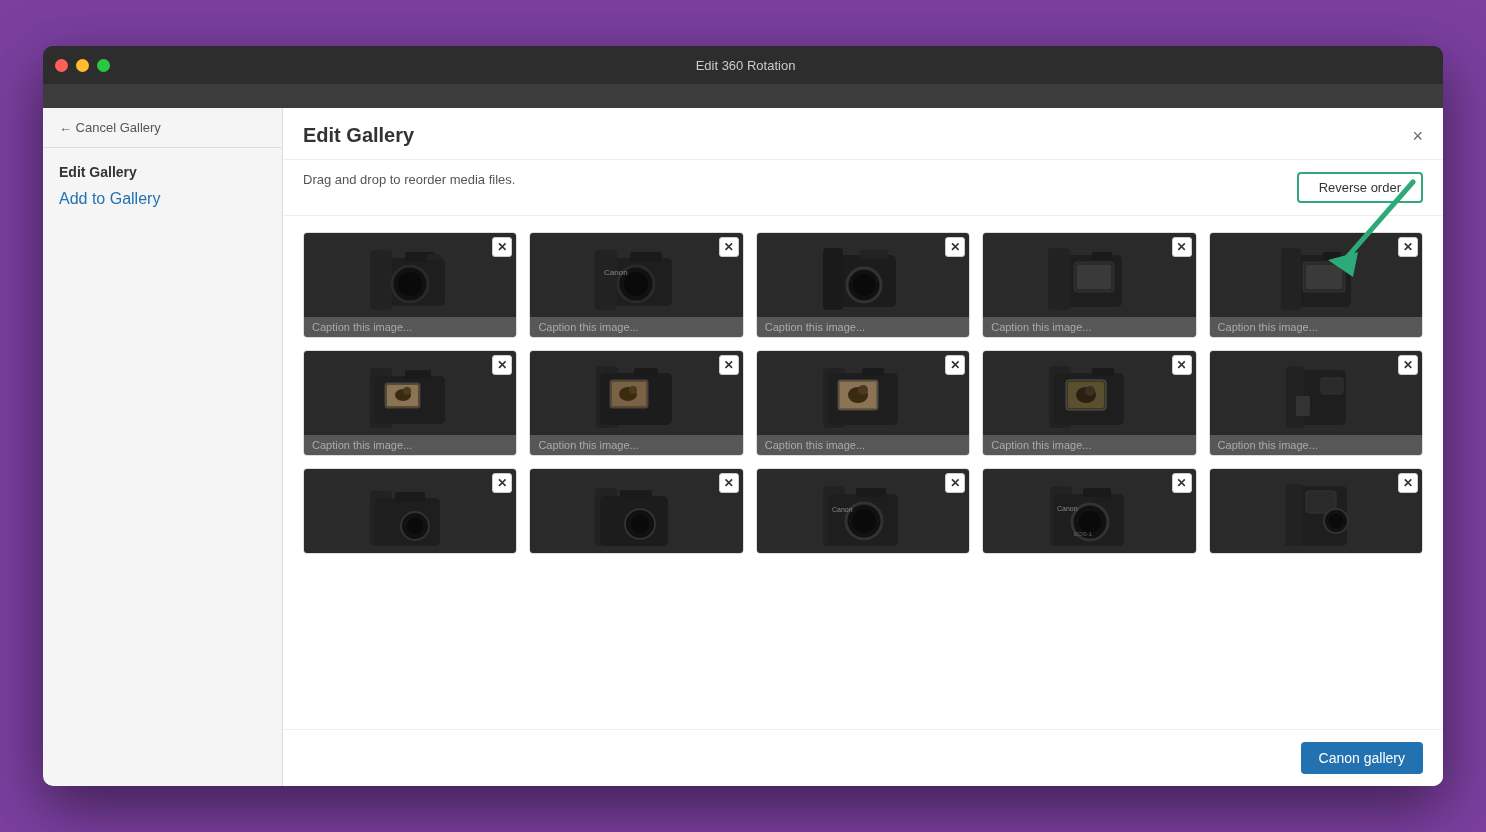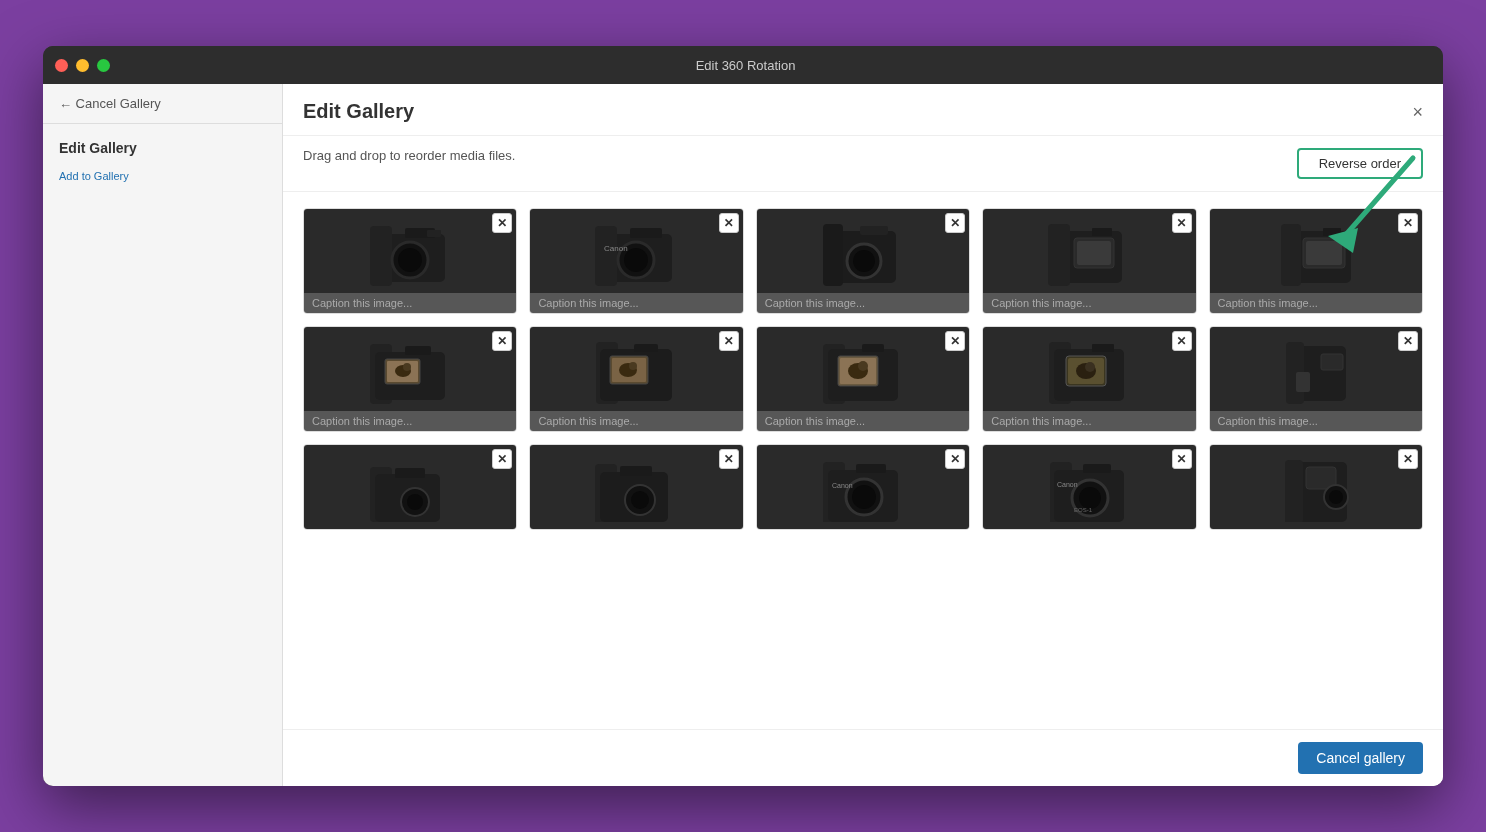--- a/index.html
+++ b/index.html
@@ -17,20 +17,21 @@
     
     .mac-window {
       width: 1400px;
       height: 740px;
       background: #3c3c3c;
       border-radius: 10px;
       overflow: hidden;
       box-shadow: 0 20px 60px rgba(0,0,0,0.5);
       display: flex;
       flex-direction: column;
+      gap: 24px;
     }
 
     .mac-titlebar {
       height: 38px;
       background: #2d2d2d;
       display: flex;
       align-items: center;
       padding: 0 12px;
       flex-shrink: 0;
     }
@@ -92,21 +93,21 @@
     }
 
     .sidebar-nav-title {
       font-size: 14px;
       font-weight: 600;
       color: #333;
       margin-bottom: 10px;
     }
 
     .sidebar-nav-link {
-      font-size: 11px;
+      font-size: 16px;
       color: #2271b1;
       cursor: pointer;
       text-decoration: none;
     }
 
     
     .main-area {
       flex: 1;
       background: #fff;
       display: flex;
@@ -530,19 +531,19 @@
                   <circle cx="65" cy="45" r="7" fill="#0a0a0a"></circle>
                 </svg>
               </div>
               <div class="remove-btn">✕</div>
             </div>
 
           </div>
         </div>
 
         <div class="modal-footer">
-          <button class="insert-gallery-btn">Cancel gallery</button>
+          <button class="insert-gallery-btn">Canon gallery</button>
         </div>
 
       </div>
     </div>
   </div>
 </div>
 
 </body></html>

